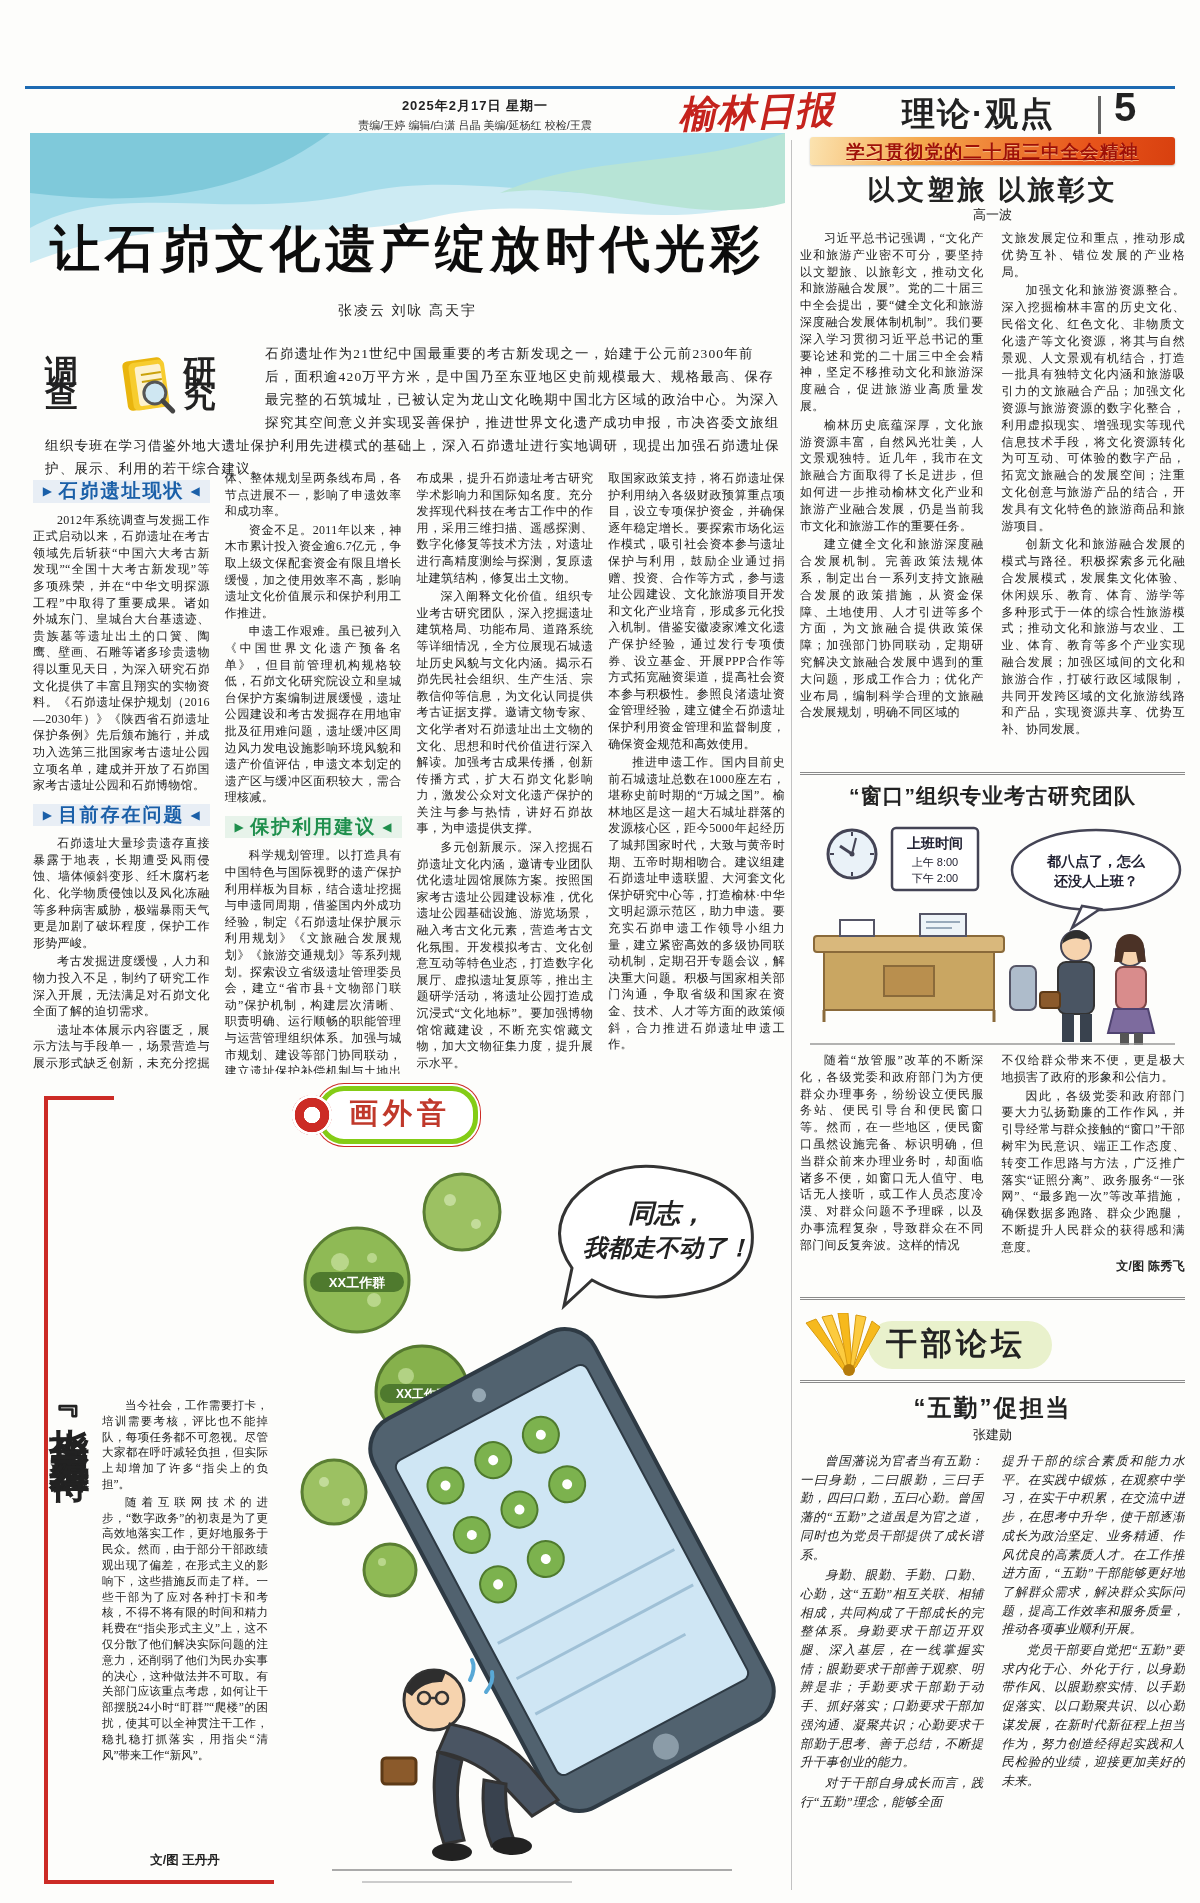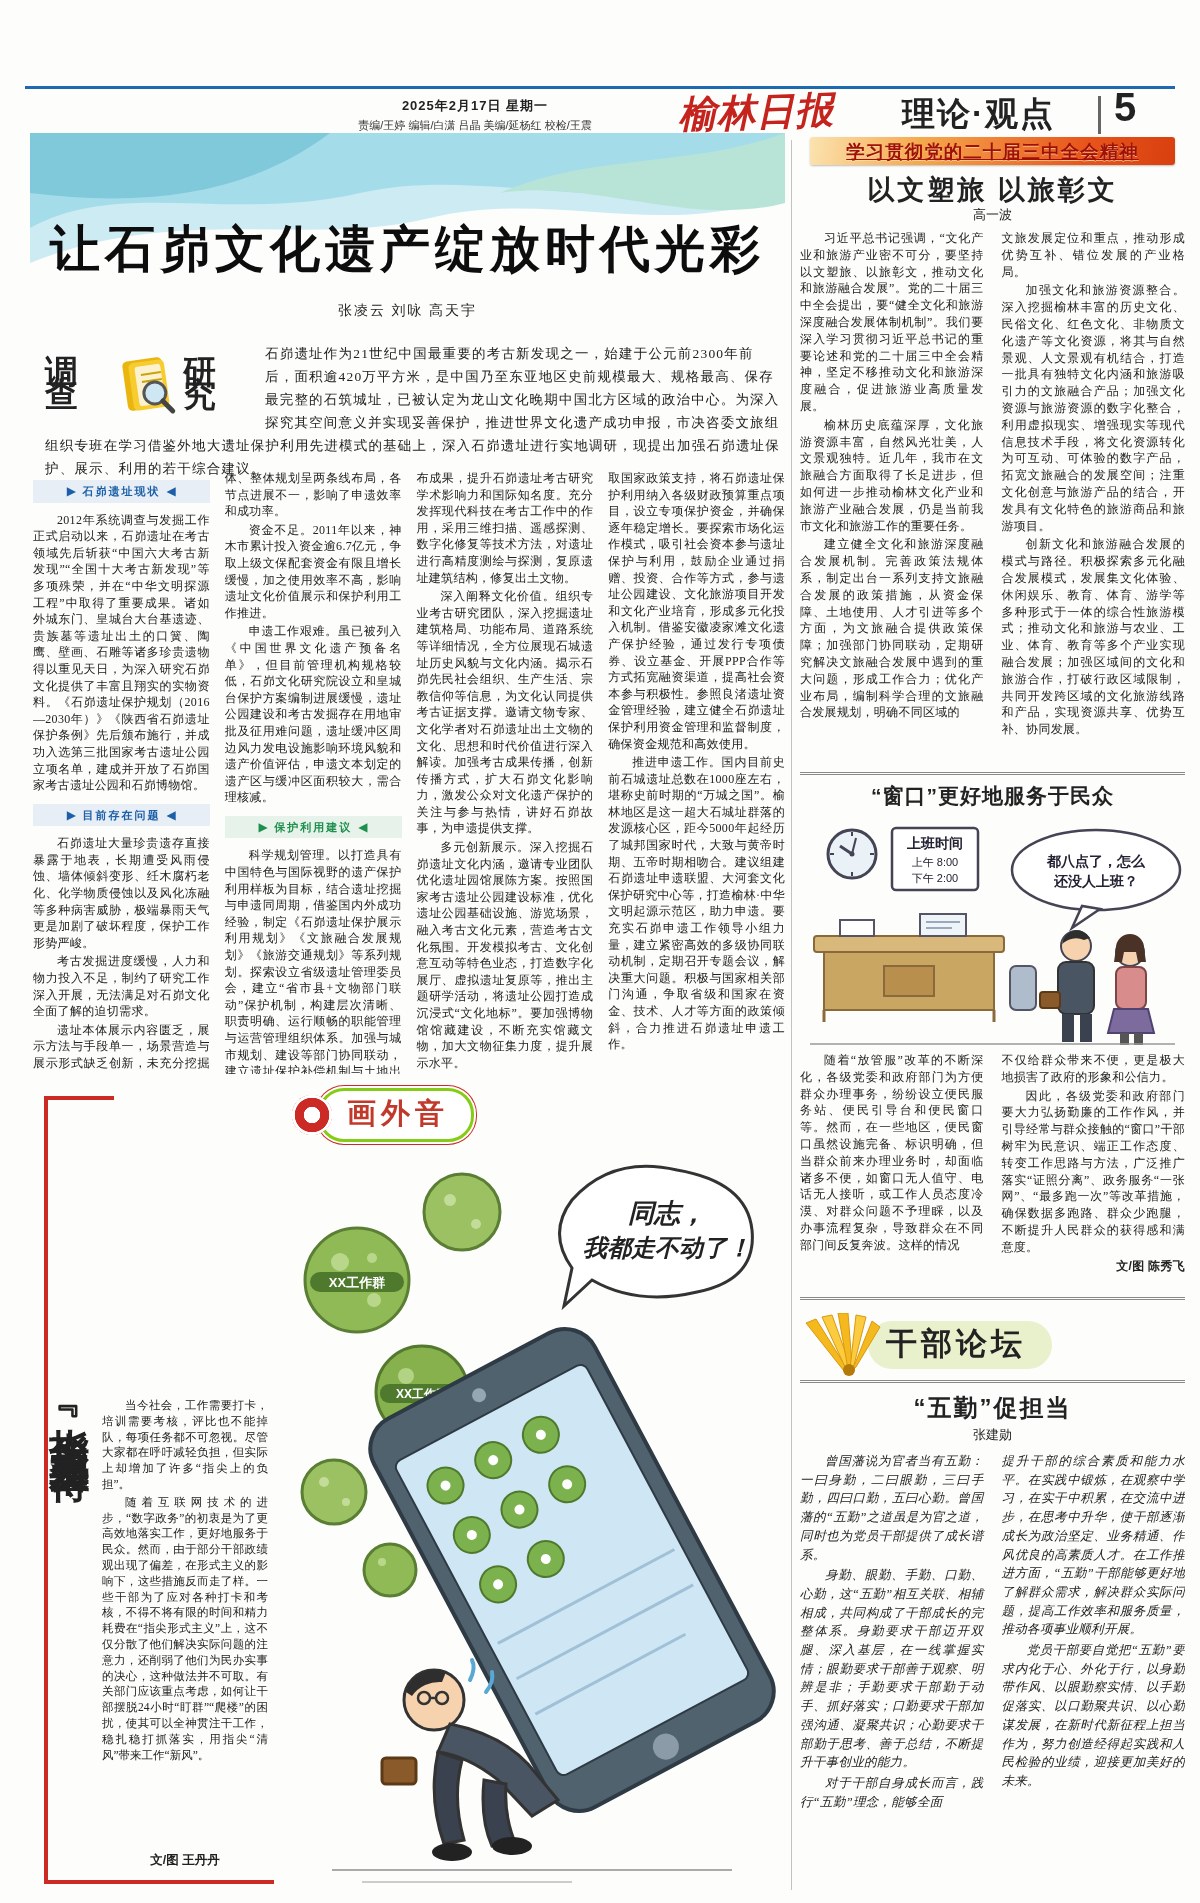--- a/index.html
+++ b/index.html
@@ -21,21 +21,21 @@
   
   .waves{left:30px;top:133px;width:755px;height:175px;}
   .mainhead{left:30px;top:216px;width:755px;text-align:center;font-size:50px;font-weight:900;font-family:"Liberation Sans",sans-serif;letter-spacing:5px;color:#0d0d0d;}
   .mainby{left:30px;top:302px;width:755px;text-align:center;font-size:14px;letter-spacing:2px;}
   .introwrap{left:45px;top:342px;width:737px;font-size:13.5px;line-height:23px;letter-spacing:1.2px;}
   .badge{float:left;width:206px;height:69px;margin:6px 14px 0 0;display:flex;align-items:center;gap:4px;}
   .badge .bt{font-size:33px;font-weight:900;font-family:"Liberation Sans",sans-serif;}
   .ncols{left:33px;top:470px;width:752px;height:604px;display:flex;gap:15px;overflow:hidden;}
   .ncols .ncol{flex:1;font-size:12px;line-height:16.6px;letter-spacing:0.3px;}
   .sech{display:flex;align-items:center;justify-content:center;gap:6px;margin:10px 0 9px 0;padding:3px 0;font-family:"Liberation Sans",sans-serif;}
-  .sech .sech-t{font-size:11px;font-weight:900;letter-spacing:2px;}
+  .sech .sech-t{font-size:19px;font-weight:900;letter-spacing:2px;}
   .sech.blue{background:#e8eef5;} .sech.blue .sech-t,.sech.blue .tri{color:#1a5fa8;}
   .sech.green{background:#e7f3ea;} .sech.green .sech-t,.sech.green .tri{color:#1f8f4d;}
   .tri{font-size:12px;}
   
   .rmod{left:800px;width:385px;}
   .banner{top:137px;height:28px;width:365px;left:810px;background:linear-gradient(100deg,#fbe3b0 0%,#f5a94e 30%,#e8551b 75%,#d8400f 100%);border-radius:3px;display:flex;align-items:center;justify-content:center;box-shadow:0 1px 2px rgba(0,0,0,.25);}
   .banner span{font-size:18.5px;font-weight:900;font-family:"Liberation Sans",sans-serif;color:#9e1008;letter-spacing:1px;text-shadow:0 1px 0 rgba(255,230,180,.6);text-decoration:underline;}
   .rtitle{top:172px;text-align:center;font-size:27px;font-weight:900;font-family:"Liberation Sans",sans-serif;letter-spacing:3px;}
   .rby{top:206px;text-align:center;font-size:13px;}
   .rcols{top:230px;height:538px;display:flex;gap:18px;overflow:hidden;}
@@ -52,21 +52,21 @@
   .fbline{top:1380px;}
   .ftitle{top:1392px;text-align:center;font-size:24px;font-weight:900;font-family:"Liberation Sans",sans-serif;letter-spacing:2px;}
   .fby{top:1426px;text-align:center;font-size:13px;}
   .fcols{top:1452px;height:446px;display:flex;gap:18px;overflow:hidden;}
   .fcols .ncol{font-style:italic;font-size:12.5px;line-height:18.7px;}
   
   .vbox{left:30px;top:1086px;width:755px;height:812px;}
   .redline{background:#cc2b25;}
   .vlogo{left:292px;top:1088px;height:54px;display:flex;align-items:center;}
   .vlogo .sun{width:40px;height:40px;border-radius:50%;background:radial-gradient(#fff 0 28%,#cc2b25 30% 60%,#fff 62% 70%,#cc2b25 72%);margin-right:-14px;z-index:2;}
-  .vlogo .pill{background:#fff;border:3px solid #84cc16;box-shadow:0 0 0 2px #fff,0 0 0 3px #cc2b25;border-radius:26px;padding:3px 22px 5px 26px;}
+  .vlogo .pill{background:#fff;border:5px solid #84cc16;box-shadow:0 0 0 2px #fff,0 0 0 3px #cc2b25;border-radius:26px;padding:3px 22px 5px 26px;}
   .vlogo .pill span{font-size:29px;font-weight:900;font-family:"Liberation Sans",sans-serif;color:#c0392b;letter-spacing:5px;}
   .vtitle{left:48px;top:1392px;height:470px;writing-mode:vertical-rl;font-size:40px;font-weight:900;font-family:"Liberation Sans",sans-serif;letter-spacing:4px;line-height:44px;}
   .vtext{left:102px;top:1398px;width:166px;height:452px;font-size:11.5px;line-height:15.8px;overflow:hidden;}
   .vcredit{left:102px;top:1852px;width:166px;font-size:12.5px;font-weight:bold;text-align:center;font-family:"Liberation Sans",sans-serif;}
   .vcartoon{left:272px;top:1140px;width:505px;height:748px;}
   svg text{font-family:"Liberation Sans",sans-serif;}
 </style>
 </head>
 <body>
 
@@ -162,21 +162,21 @@
       <p>建立健全文化和旅游深度融合发展机制。完善政策法规体系，制定出台一系列支持文旅融合发展的政策措施，从资金保障、土地使用、人才引进等多个方面，为文旅融合提供政策保障；加强部门协同联动，定期研究解决文旅融合发展中遇到的重大问题，形成工作合力；优化产业布局，编制科学合理的文旅融合发展规划，明确不同区域的</p>
     </div>
     <div class="ncol">
       <p class="cont">文旅发展定位和重点，推动形成优势互补、错位发展的产业格局。</p>
       <p>加强文化和旅游资源整合。深入挖掘榆林丰富的历史文化、民俗文化、红色文化、非物质文化遗产等文化资源，将其与自然景观、人文景观有机结合，打造一批具有独特文化内涵和旅游吸引力的文旅融合产品；加强文化资源与旅游资源的数字化整合，利用虚拟现实、增强现实等现代信息技术手段，将文化资源转化为可互动、可体验的数字产品，拓宽文旅融合的发展空间；注重文化创意与旅游产品的结合，开发具有文化特色的旅游商品和旅游项目。</p>
       <p>创新文化和旅游融合发展的模式与路径。积极探索多元化融合发展模式，发展集文化体验、休闲娱乐、教育、体育、游学等多种形式于一体的综合性旅游模式；推动文化和旅游与农业、工业、体育、教育等多个产业实现融合发展；加强区域间的文化和旅游合作，打破行政区域限制，共同开发跨区域的文化旅游线路和产品，实现资源共享、优势互补、协同发展。</p>
     </div>
   </div>
 
 <div class="abs hdiv hdiv1"></div>
-<div class="abs rmod wtitle">“窗口”更好地服务于民众</div>
+<div class="abs rmod wtitle">“窗口”组织专业考古研究团队</div>
 
 <div class="abs rmod wcartoon">
   <svg width="385" height="232" viewBox="0 0 385 232">
 
     <g>
       <circle cx="52" cy="38" r="24" fill="#eaf2f8" stroke="#445" stroke-width="3"></circle>
       <circle cx="52" cy="38" r="2.5" fill="#445"></circle>
       <line x1="52" y1="38" x2="40" y2="30" stroke="#445" stroke-width="3"></line>
       <line x1="52" y1="38" x2="56" y2="22" stroke="#445" stroke-width="2"></line>
       <line x1="52" y1="16" x2="52" y2="20" stroke="#445" stroke-width="2"></line>

